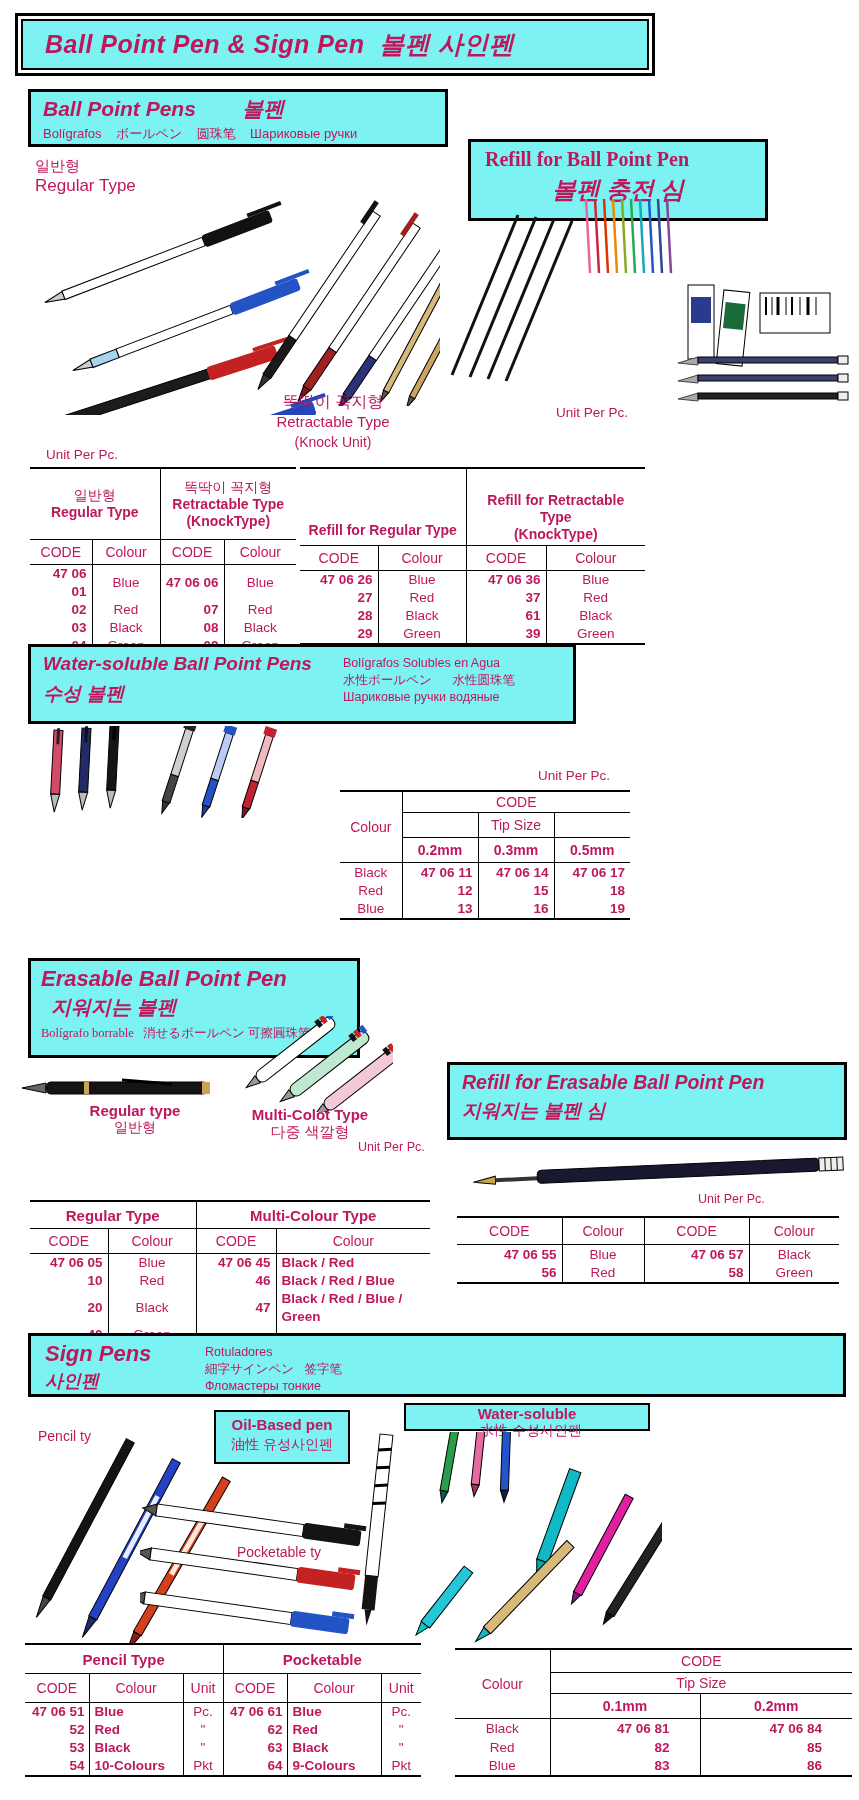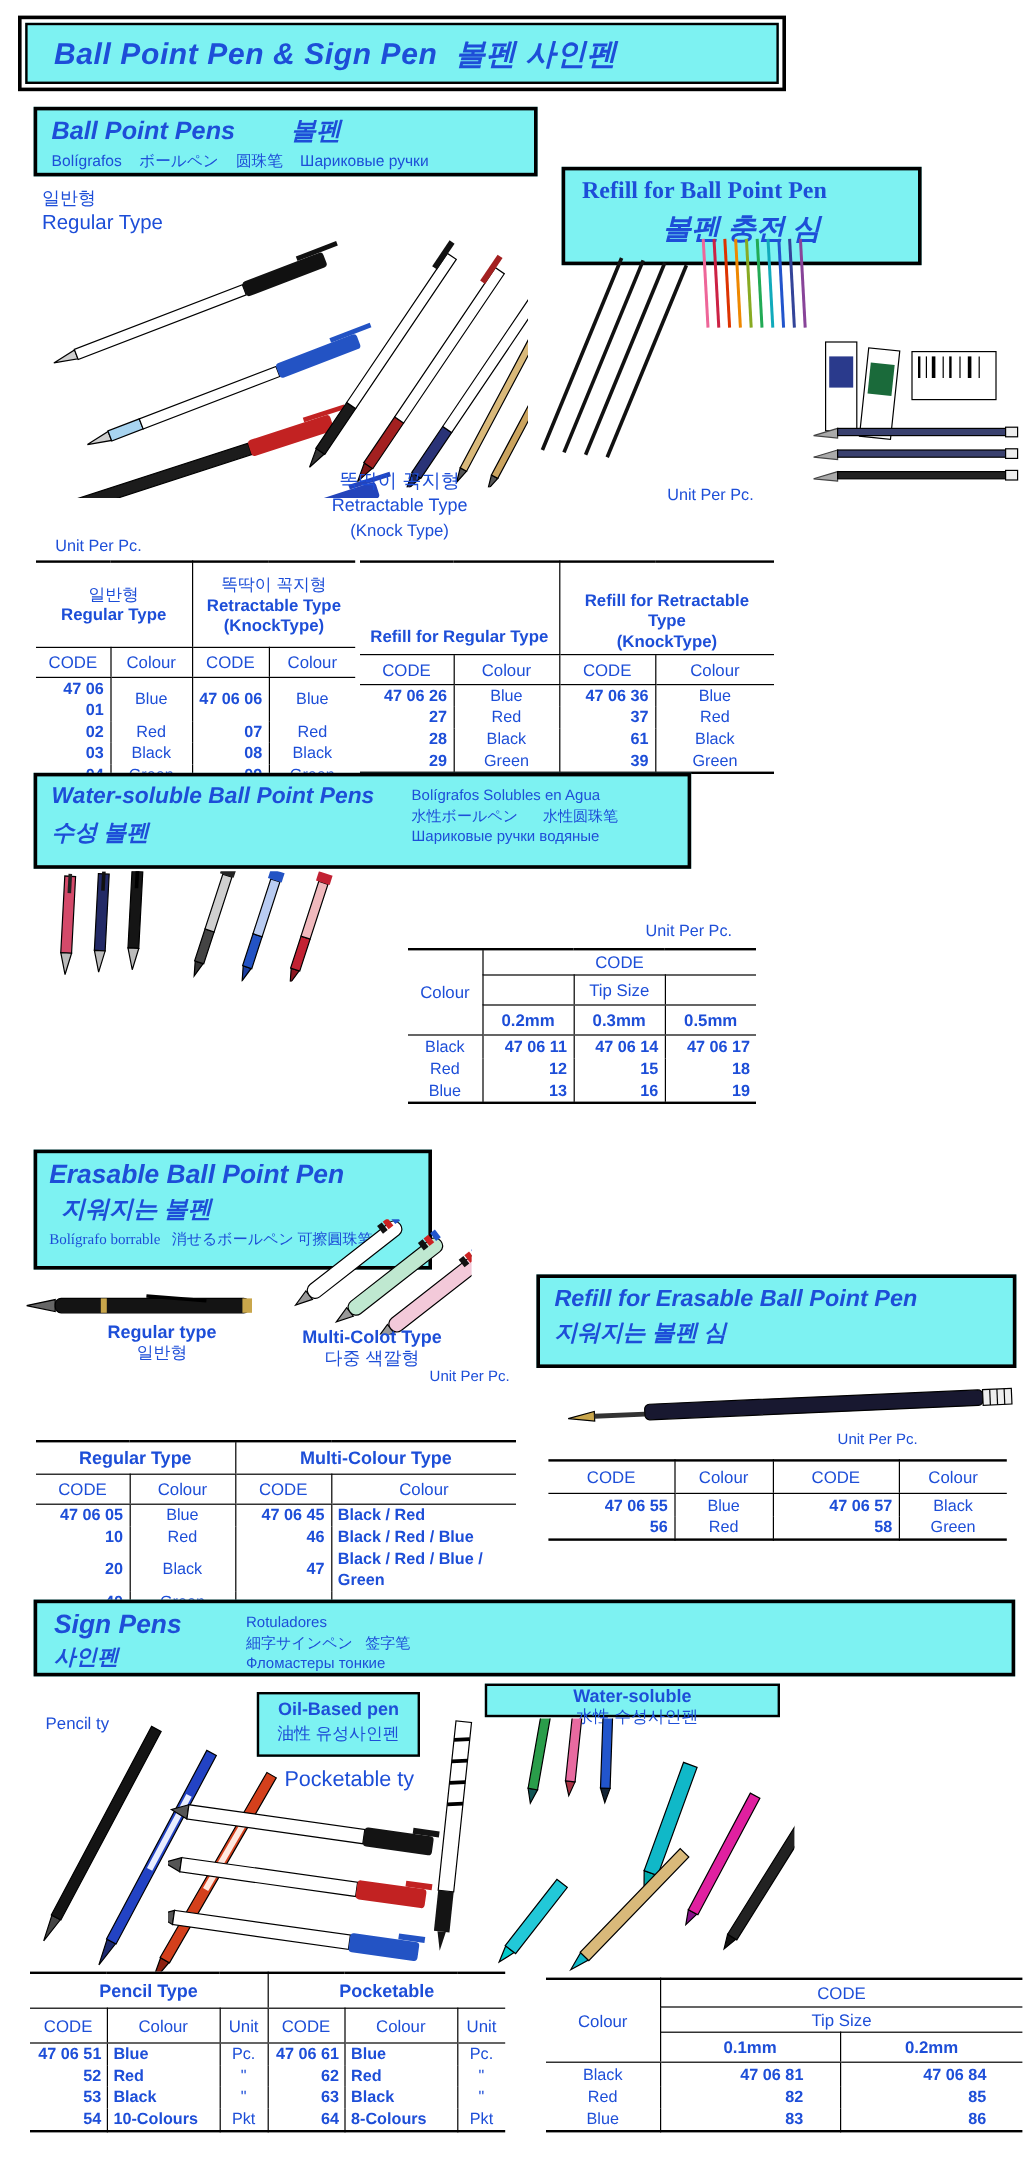--- a/index.html
+++ b/index.html
@@ -1,17 +1,17 @@
 <!DOCTYPE html>
 <html><head>
 <meta charset="utf-8">
 <style>
   html,body{margin:0;padding:0;background:#fff;}
   #page{position:relative;width:859px;height:1800px;background:#fff;
-        font-family:"Liberation Sans",sans-serif;color:#1d4ed8;overflow:hidden;}
+        font-family:"Liberation Sans",sans-serif;color:#be185d;overflow:hidden;}
   .abs{position:absolute;box-sizing:border-box;}
   .pre{white-space:pre;}
   .bi{font-weight:bold;font-style:italic;}
   .b{font-weight:bold;}
   
   .main-header{left:15px;top:13px;width:640px;height:63px;border:3px solid #000;background:#fff;padding:3px;}
   .main-header-inner{width:100%;height:100%;border:2px solid #000;display:flex;align-items:center;box-sizing:border-box;}
   .main-title{font-size:25px;padding-left:22px;letter-spacing:.5px;}
   .secbox{border:3px solid #000;}
   .bp-box{left:28px;top:89px;width:420px;height:58px;padding:3px 12px;}
@@ -198,21 +198,21 @@
     <g transform="translate(0,36)">
       <polygon points="248,178 268,172 268,180" fill="#aaa" stroke="#444"></polygon>
       <rect x="268" y="172" width="140" height="6" fill="#222" stroke="#000"></rect>
       <rect x="408" y="171" width="10" height="8" fill="#eee" stroke="#000"></rect>
     </g>
   </svg>
 
   <div class="abs lbl center" style="left:248px;top:392px;width:170px;">
     <div style="font-size:16px;">똑딱이 꼭지형</div>
     <div style="font-size:15px;">Retractable Type</div>
-    <div style="font-size:14px;">(Knock Type)</div>
+    <div style="font-size:14px;">(Knock Unit)</div>
   </div>
 
   <div class="abs unit" style="left:46px;top:447px;">Unit Per Pc.</div>
   <div class="abs unit" style="left:556px;top:405px;">Unit Per Pc.</div>
 
   <table class="cat t-main">
     <colgroup>
         <col style="width:62px">
         <col style="width:68px">
         <col style="width:64px">
@@ -561,21 +561,21 @@
     </div>
   </div>
 
   <div class="abs" style="left:38px;top:1428px;font-size:14px;">Pencil ty</div>
 
   <div class="abs oil-box" style="background: rgb(125, 242, 242);">
     <div class="oil-t1">Oil-Based pen</div>
     <div class="oil-t2">油性 유성사인펜</div>
   </div>
 
-  <div class="abs" style="left:237px;top:1472px;font-size:18px;">Pocketable ty</div>
+  <div class="abs" style="left:237px;top:1544px;font-size:14px;">Pocketable ty</div>
 
   <div class="abs ws-box" style="background: rgb(125, 242, 242); flex-direction: column;">
     <span class="ws-t1">Water-soluble</span>
     <span class="ws-t2">水性 수성사인펜</span>
   </div>
 
   <svg class="abs" style="left:22px;top:1400px;" width="215" height="255" viewBox="0 0 215 255">
     <g transform="translate(10,215) rotate(-62)">
       <polygon points="0,5 22,1 22,9" fill="#444" stroke="#000"></polygon>
       <rect x="22" y="0.5" width="178" height="9" fill="#141414" stroke="#000"></rect>
@@ -701,21 +701,21 @@
           <td class="vl cc">"</td>
           <td class="vl code" style="padding-right:4px;">63</td>
           <td class="vl lc">Black</td>
           <td class="vl cc">"</td>
         </tr>
     <tr class="dr">
           <td class="code" style="padding-right:4px;">54</td>
           <td class="vl lc">10-Colours</td>
           <td class="vl cc">Pkt</td>
           <td class="vl code" style="padding-right:4px;">64</td>
-          <td class="vl lc">8-Colours</td>
+          <td class="vl lc">9-Colours</td>
           <td class="vl cc">Pkt</td>
         </tr>
   </tbody>
     </table>
 
   <table class="cat t-signR">
     <colgroup>
         <col style="width:95px">
         <col style="width:150px">
         <col style="width:152px">

